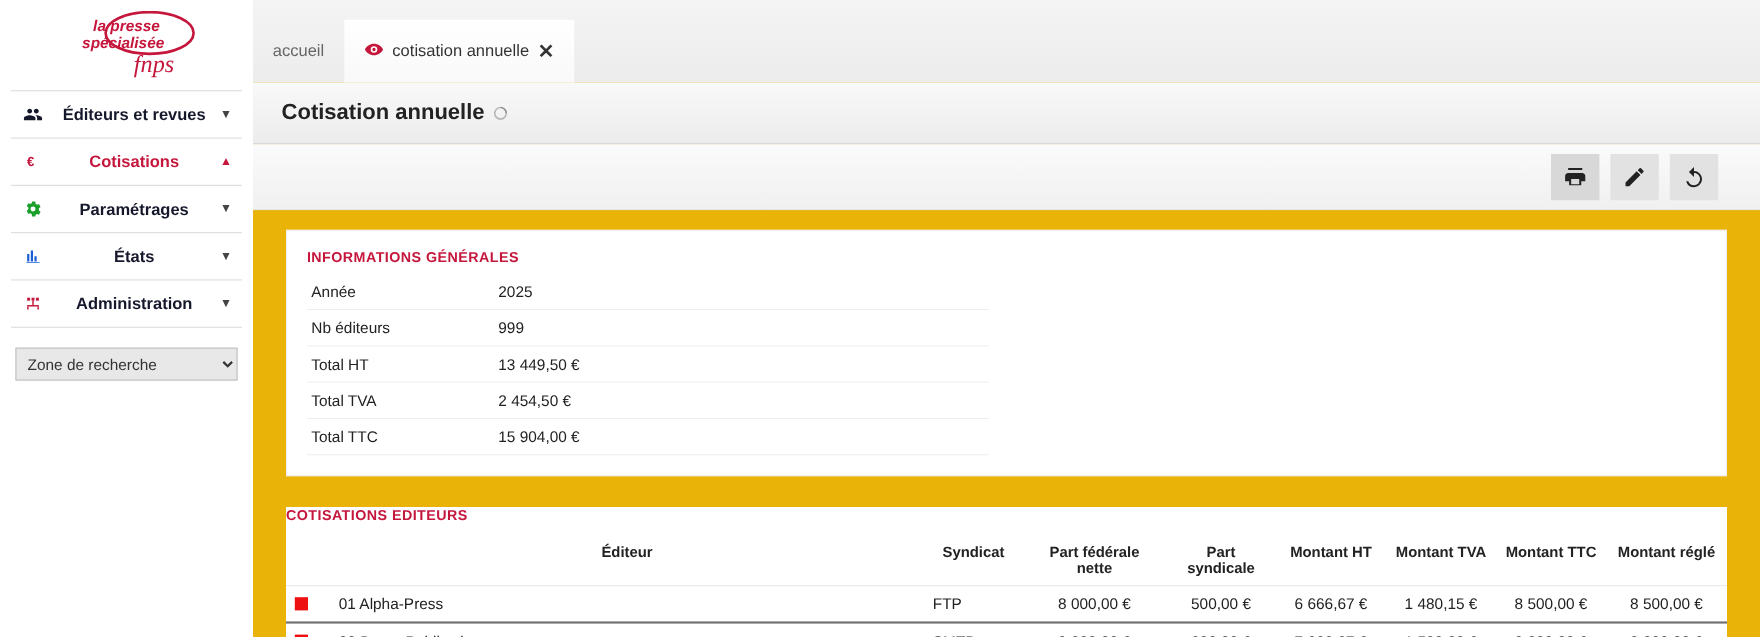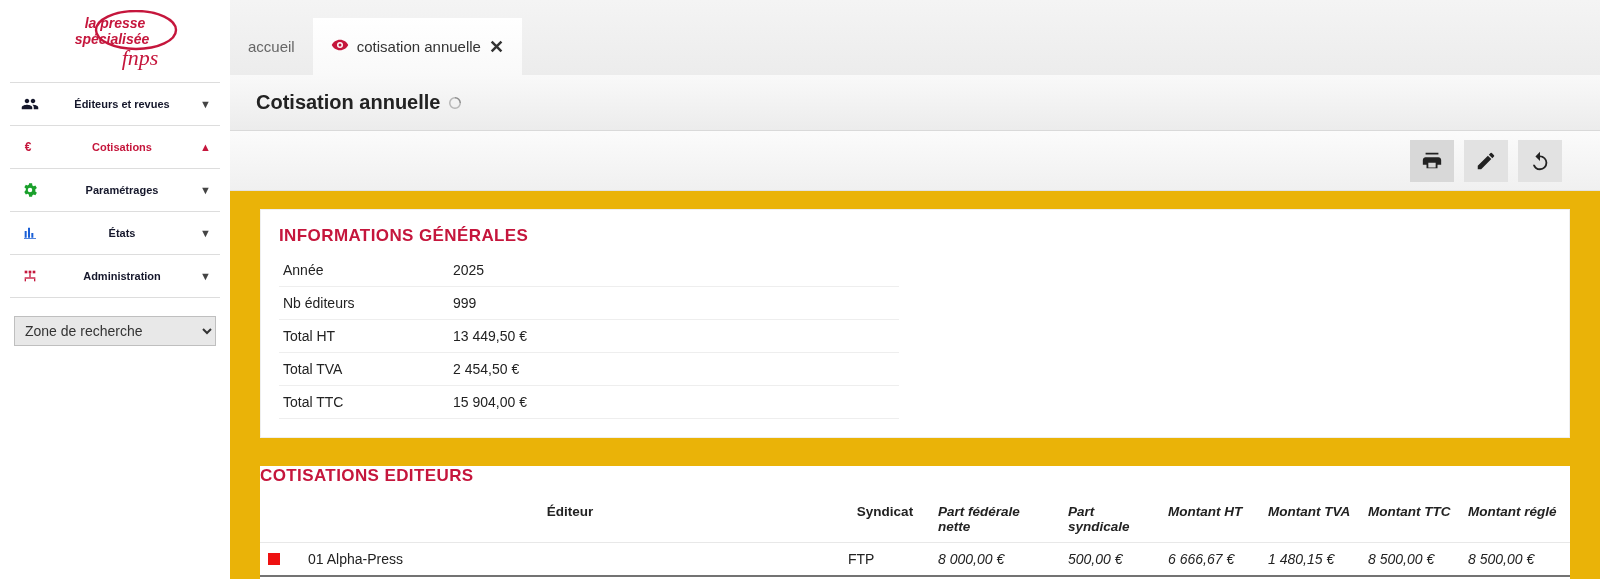--- a/index.html
+++ b/index.html
@@ -12,21 +12,21 @@
   
   .sidebar { position:absolute; left:0; top:6px; width:230px; height:100%; }
   .logo-wrap { width:230px; height:76px; display:flex; align-items:flex-start; justify-content:center; padding-top:4px; }
   .logo-wrap svg { width:130px; height:66px; }
 
   .nav { padding:0 10px; }
   .nav-section-top { border-top:1px solid #ddd; border-bottom:1px solid #ddd; }
   .nav-section { border-bottom:1px solid #ddd; }
   .nav-header { display:flex; align-items:center; height:42px; padding:0 6px; cursor:pointer; font-weight:700; color:#15172b; }
   .nav-header .icon-slot { width:28px; display:flex; justify-content:center; }
-  .nav-header .label { flex:1; text-align:center; font-size:11px; }
+  .nav-header .label { flex:1; text-align:center; font-size:15px; }
   .nav-header .chevron { width:14px; font-size:11px; color:#444; }
   .nav-header.active { color:#c5163c; }
   .nav-header.active .icon-slot svg { fill:#c5163c; }
   .nav-header.active .chevron { color:#c5163c; }
 
   .nav-sub { list-style:none; margin:0; padding:0 0 6px 0; }
   .nav-sub li { padding:2px 0 2px 20px; font-size:14px; color:#222; cursor:pointer; line-height:20px; }
 
   .search-wrap { padding:18px 14px; }
   .search-select { width:100%; height:30px; background:#e8e8e8; border:1px solid #bfbfbf; font-size:14px; color:#333; padding:0 6px; }
@@ -47,31 +47,31 @@
 
   .action-bar { height:60px; background:linear-gradient(#fbfbfb,#f0f0f0); display:flex; align-items:center; justify-content:flex-end; padding:0 38px; gap:10px; border-bottom:1px solid #e3e3e3; }
   .action-btn { width:44px; height:42px; background:#e2e2e2; display:flex; align-items:center; justify-content:center; cursor:pointer; }
   .action-btn.primary { background:#d8d8d8; }
   .action-btn svg { width:22px; height:22px; fill:#222; }
 
   .content { padding:18px 30px 0 30px; overflow:auto; height:calc(100% - 75px - 56px - 60px); }
 
   .section { background:#fff; border:1px solid #efefef; padding:0 18px 18px 18px; margin-bottom:28px; }
   .section.noborder { border:none; padding:0; }
-  .section h2 { color:#c5163c; font-weight:700; font-size:17px; letter-spacing:0.4px; margin:16px 0 8px 0; }
+  .section h2 { color:#c5163c; font-weight:700; font-size:13px; letter-spacing:0.4px; margin:16px 0 8px 0; }
 
   table.info { width:620px; border-collapse:collapse; }
   table.info td { padding:8px 4px; font-size:14px; }
   table.info tr { border-bottom:1px solid #eee; }
   table.info td.k { width:170px; color:#222; }
   table.info td.v { color:#222; }
 
   table.editeurs { width:100%; border-collapse:collapse; }
   table.editeurs th { text-align:center; font-weight:700; font-size:13.5px; padding:10px 8px 8px 8px; border-bottom:1px solid #e8e8e8; vertical-align:top; }
-  table.editeurs th.right, table.editeurs td.right { text-align:left;font-style:italic; }
+  table.editeurs th.right, table.editeurs td.right { text-align:center; }
   table.editeurs td { padding:8px 8px; font-size:14px; border-bottom:2px solid #737373; }
   .sq { display:inline-block; width:12px; height:12px; background:#e11; margin-right:8px; vertical-align:-1px; }
 
 </style>
 </head>
 <body>
 
 <svg class="help-icon" viewBox="0 0 24 24">
     <circle cx="12" cy="12" r="10" fill="#cfcaff"></circle>
     <text x="12" y="17" text-anchor="middle" font-size="14" fill="#7a6fe6" font-family="Arial">?</text>

